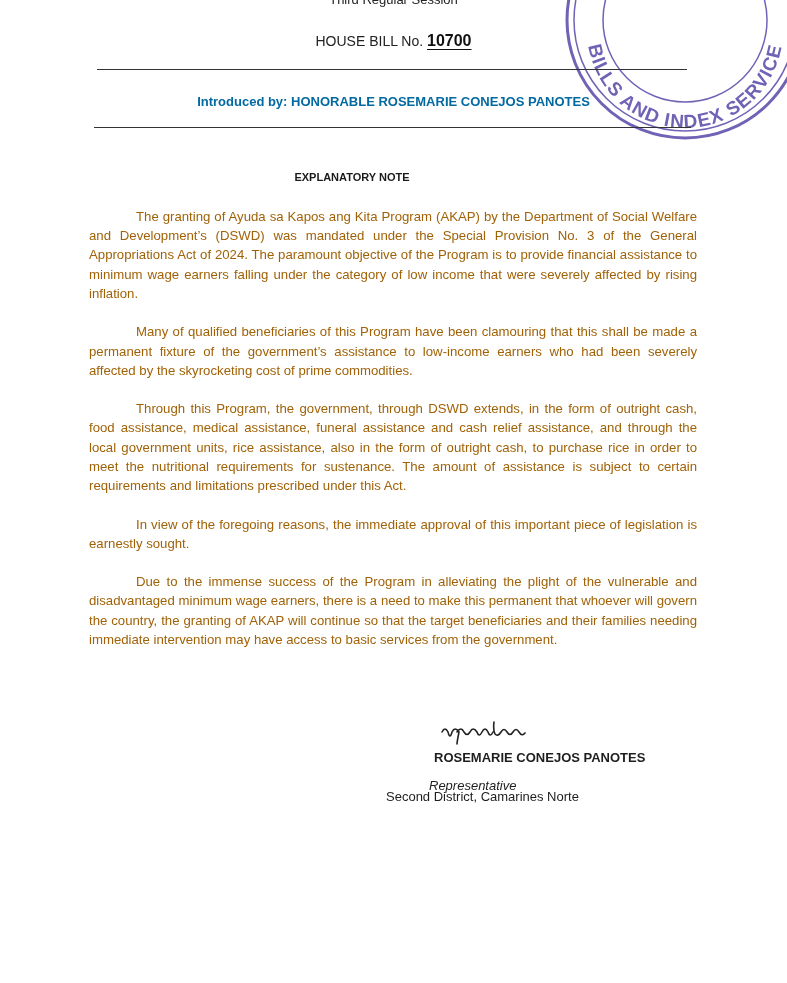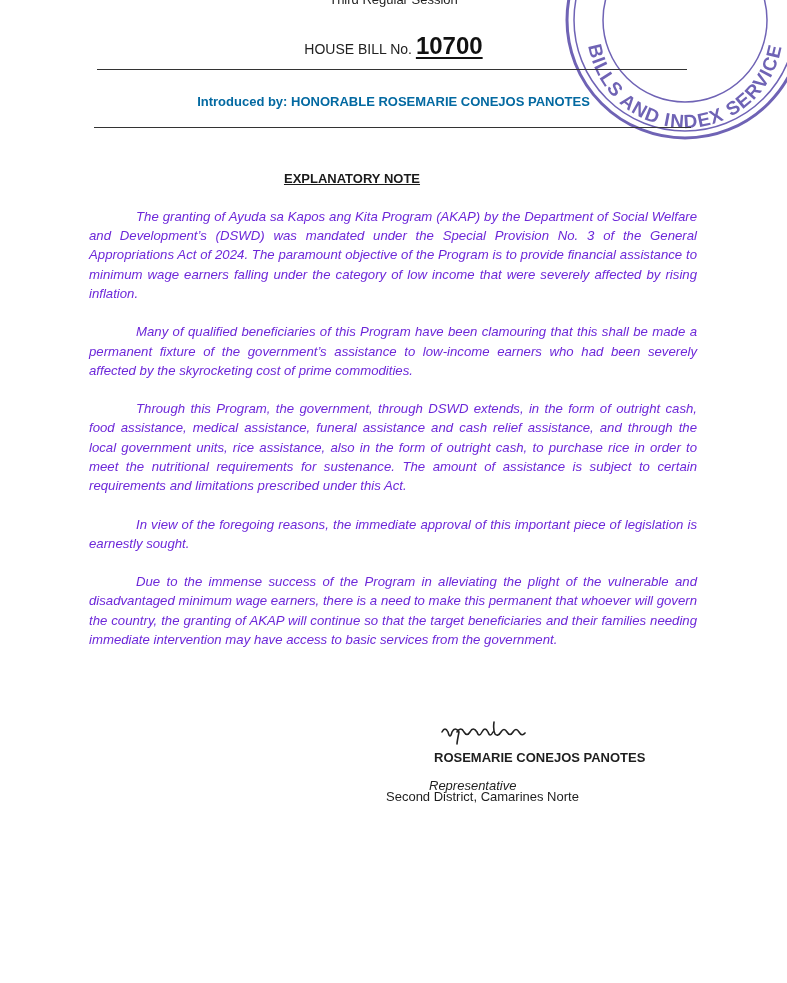--- a/index.html
+++ b/index.html
@@ -12,41 +12,41 @@
 
   .session {
     position: absolute; top: -8px; left: 0; width: 787px; text-align: center;
     font-size: 13px; color: #222;
   }
   .bill-line {
     position: absolute; top: 32px; left: 0; width: 787px; text-align: center;
     font-size: 14px; color: #222;
   }
   .bill-line .bill-num {
-    font-weight: bold; font-size: 24px; text-decoration: underline;
+    font-weight: bold; font-size: 16px; text-decoration: underline;
     text-underline-offset: 3px; color: #111;
   }
   .rule {
     position: absolute; height: 0; border-top: 1.3px solid #333;
   }
   .rule-1 { top: 69px; left: 97px; width: 590px; }
   .rule-2 { top: 127px; left: 94px; width: 597px; }
 
   .introduced {
     position: absolute; top: 94px; left: 0; width: 787px; text-align: center;
     font-size: 13px; font-weight: bold; color: #0369a1;
   }
   .note-title {
     position: absolute; top: 171px; left: 0; width: 704px; text-align: center;
-    font-size: 13px; font-weight: bold; color: #1a1a1a; text-decoration: underline;
+    font-size: 11px; font-weight: bold; color: #1a1a1a;
   }
 
   .body-text {
     position: absolute; left: 89px; width: 608px; top: 207px;
-    font-size: 13.2px; line-height: 19.2px; color: #6d28d9; font-style: italic;
+    font-size: 13.2px; line-height: 19.2px; color: #a16207;
   }
   .body-text p {
     margin: 0 0 19.3px 0; text-align: justify; text-indent: 47px;
   }
 
   .signature-block {
     position: absolute; left: 386px; top: 718px; width: 260px;
     font-size: 13px; color: #1e1e1e;
   }
   .sig-scribble { position: absolute; left: 52px; top: 0; }

